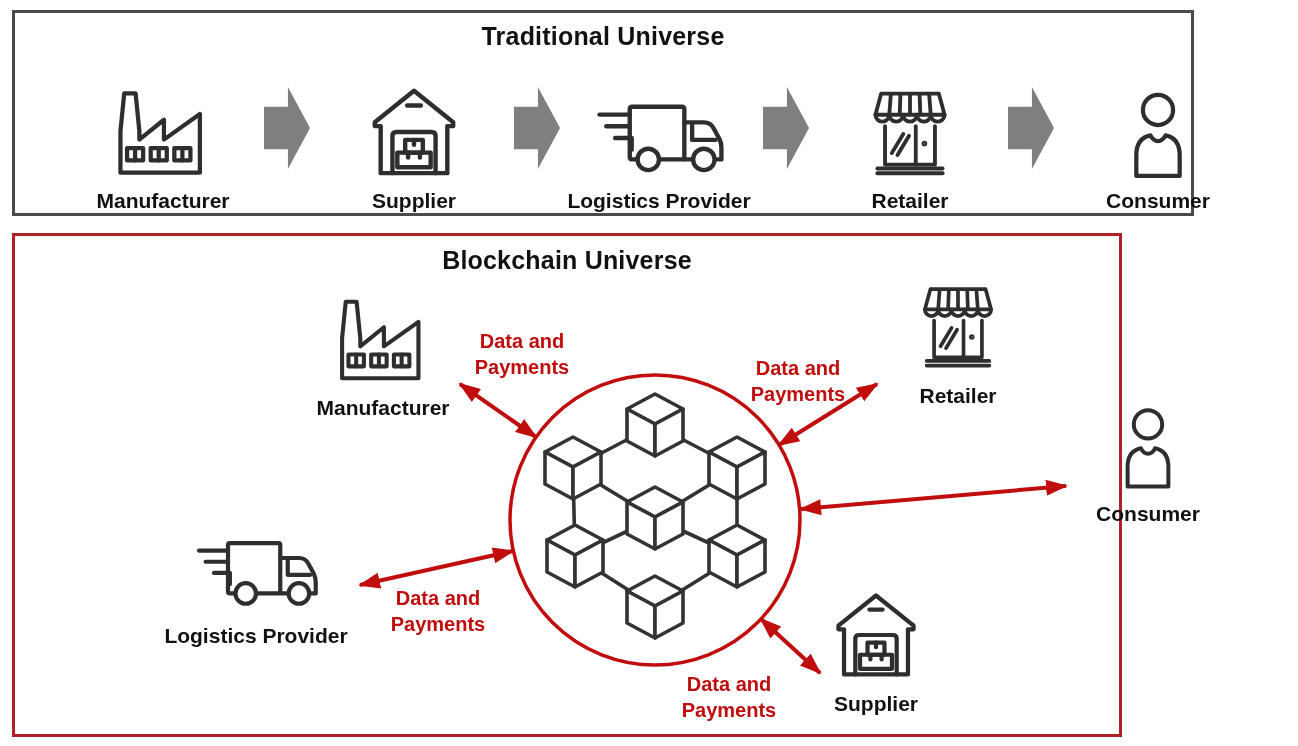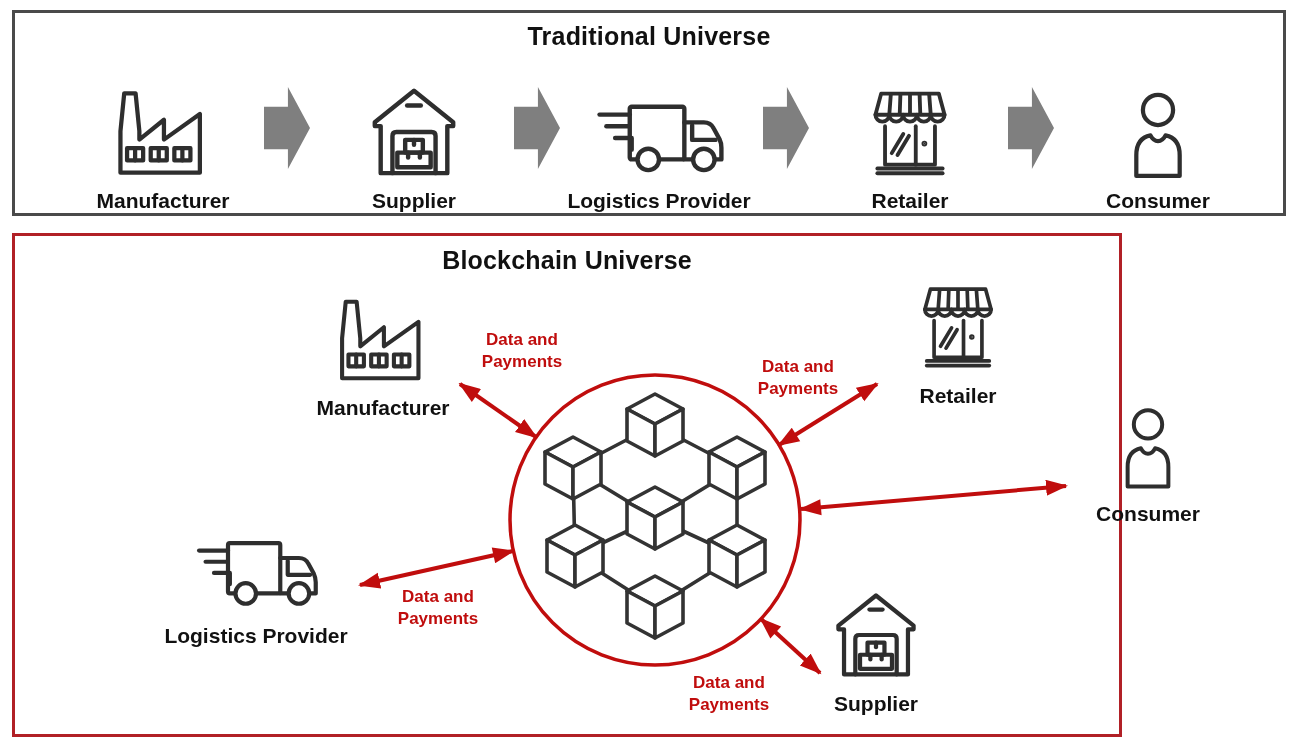--- a/index.html
+++ b/index.html
@@ -3,21 +3,21 @@
 <meta charset="utf-8">
 <style>
   * { margin: 0; padding: 0; box-sizing: border-box; }
   html, body { width: 1298px; height: 746px; background: #ffffff; overflow: hidden;
     font-family: "Liberation Sans", sans-serif; color: #111; }
 
   .canvas { position: relative; width: 1298px; height: 746px; background: #fff; }
 
   
   .panel { position: absolute; background: #fff; }
-  .trad-panel { left: 12px; top: 10px; width: 1274px; height: 206px; border: 3px solid #4a4a4a; }
+  .trad-panel { left: 12px; top: 10px; width: 1182px; height: 206px; border: 3px solid #4a4a4a; }
   .chain-panel { left: 12px; top: 233px; width: 1110px; height: 504px; border: 3px solid #b12026; }
 
   .panel-title { position: absolute; left: 0; width: 100%; text-align: center;
     font-size: 25px; font-weight: 700; letter-spacing: .2px; }
   .trad-panel .panel-title { top: 9px; }
   .chain-panel .panel-title { top: 10px; }
 
   
   .flow-node { position: absolute; width: 200px; height: 150px; top: 50px;
     display: flex; flex-direction: column; align-items: center; justify-content: flex-end; }
@@ -26,21 +26,21 @@
   .block-arrow { position: absolute; top: 74px; width: 46px; height: 82px; background: #7f7f7f;
     clip-path: polygon(0% 24%, 52% 24%, 52% 0%, 100% 50%, 52% 100%, 52% 76%, 0% 76%); }
 
   
   .bc-node { position: absolute; display: flex; flex-direction: column; align-items: center; width: 200px; }
   .bc-node .node-label { margin-top: 10px; font-size: 21px; font-weight: 700; white-space: nowrap; }
 
   .overlay-svg { position: absolute; left: 0; top: 0; width: 1268px; height: 498px; }
 
   .conn-label { position: absolute; width: 104px; text-align: center; color: #c00d0d;
-    font-size: 17px; font-weight: 700; line-height: 1.28; }
+    font-size: 20px; font-weight: 700; line-height: 1.28; }
 
   .icon-svg { display: block; }
 </style>
 </head>
 <body>
 
 <div class="canvas">
 
   <section class="panel trad-panel">
     <div class="panel-title">Traditional Universe</div>

